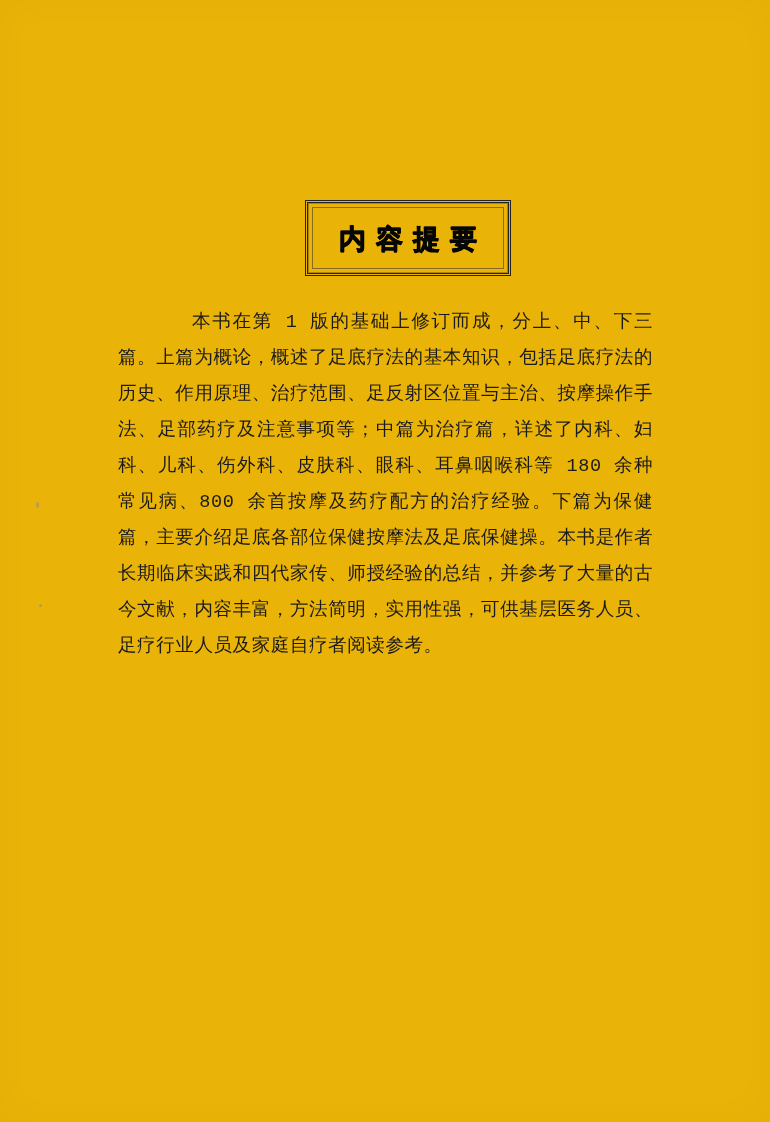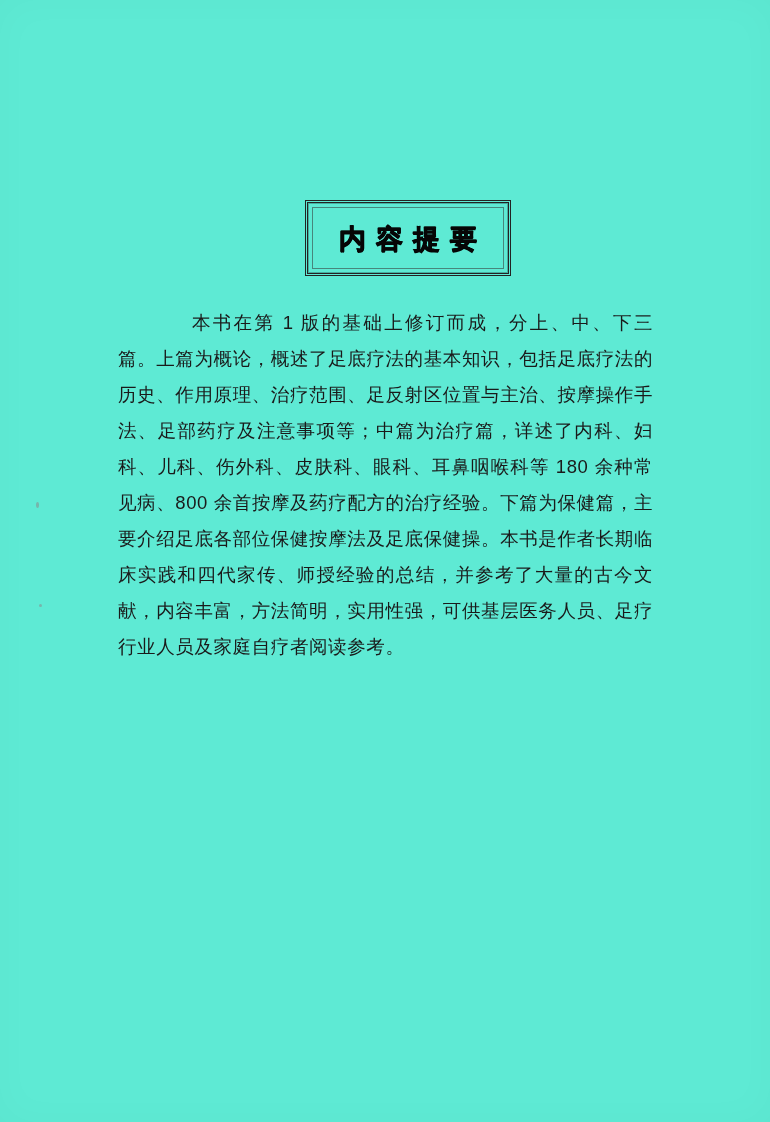--- a/index.html
+++ b/index.html
@@ -14,21 +14,21 @@
     position: relative;
     overflow: hidden;
   }
 
   .page {
     position: absolute;
     left: 0;
     top: 0;
     width: 770px;
     height: 1122px;
-    background: #5eead4;
+    background: #eab308;
   }
 
   
   .page::after {
     content: "";
     position: absolute;
     inset: 0;
     pointer-events: none;
     box-shadow: inset 0 0 40px rgba(0,0,0,0.025);
   }
@@ -65,21 +65,21 @@
     line-height: 1;
     
     text-shadow: 0.5px 0 0 #111, -0.5px 0 0 #111, 0 0.5px 0 #111, 0 -0.5px 0 #111;
   }
 
   .abstract {
     position: absolute;
     left: 118px;
     top: 305px;
     width: 535px;
-    font-family: Liberation Sans, sans-serif;
+    font-family: Liberation Mono, monospace;
     font-size: 18.5px;
     line-height: 36px;
     color: #1a1a1a;
     text-align: justify;
     text-justify: inter-character;
     text-indent: 74px;
     letter-spacing: 0.6px;
   }
 
   

